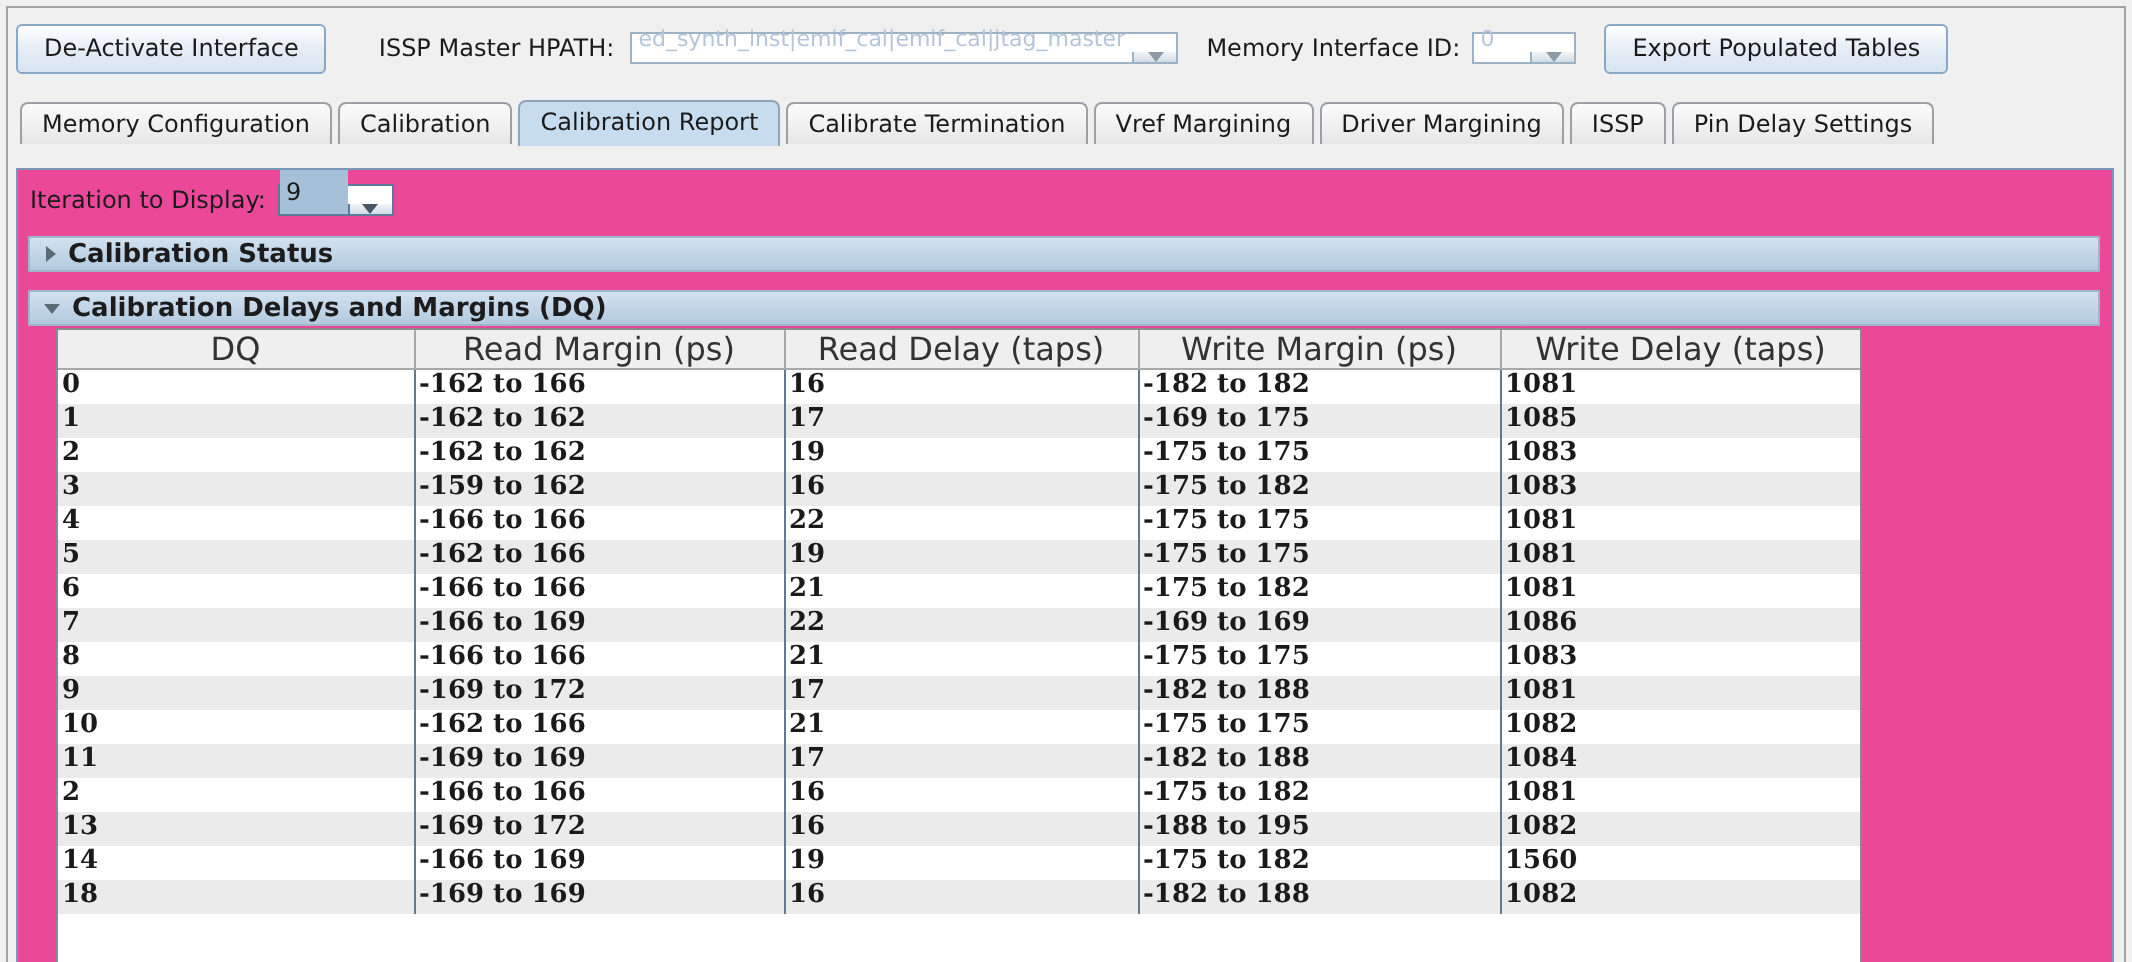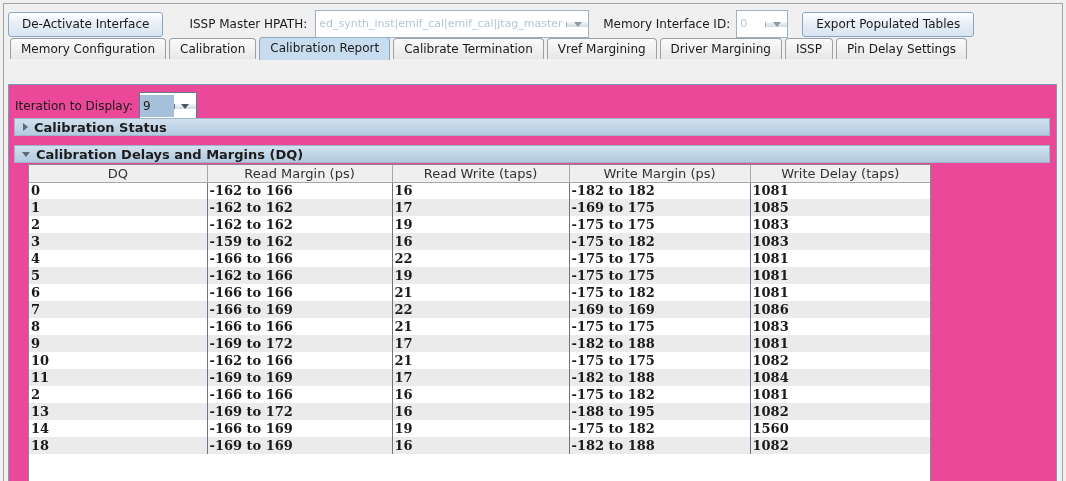--- a/index.html
+++ b/index.html
@@ -11,39 +11,39 @@
          border:1px solid #a3a3a3;border-bottom:none;pointer-events:none;z-index:0;}
 
   
   .toolbar{position:absolute;left:8px;top:10px;height:28px;display:flex;align-items:center;z-index:3;}
   .btn{font-family:inherit;font-size:12px;color:#1a1a1a;height:25px;padding:0 13px;
        background:linear-gradient(#ffffff,#e7eef6 45%,#d8e5f1);border:1px solid #88a6c6;
        border-radius:3px;box-shadow:inset 0 1px 0 #fff;cursor:pointer;}
   .lbl{font-size:12px;color:#1a1a1a;white-space:nowrap;}
   .lbl.jtag{margin-left:26px;}
   .lbl.mem{margin-left:14px;}
-  .combo{display:flex;align-items:center;height:28px;box-sizing:border-box;
+  .combo{display:flex;align-items:flex-end;height:16px;box-sizing:border-box;
          border:1px solid #9eb2c6;background:#fff;}
   .combo.jtag{margin-left:8px;width:274px;}
   .combo.mem{margin-left:6px;width:52px;}
   .combo.iter{margin-left:6px;width:58px;border-color:#5c7a9a;}
   .combo-field{flex:1;overflow:hidden;white-space:nowrap;font-size:11px;line-height:22px;
                padding:0 3px;color:#1a1a1a;}
   .combo.jtag .combo-field,.combo.mem .combo-field{color:#b5c5d9;}
   .combo.iter .combo-field{background:#a6c0da;font-size:12px;color:#1a1a1a;}
   .combo-btn{width:21px;display:flex;align-items:center;justify-content:center;
              background:linear-gradient(#f2f5f8,#d2dce5);border-left:1px solid #9eb2c6;}
   .combo.iter .combo-btn{border-left:1px solid #5c7a9a;}
   .tri-down{width:0;height:0;border-left:4px solid transparent;border-right:4px solid transparent;
             border-top:5px solid #4a5866;}
   .combo.jtag .tri-down,.combo.mem .tri-down{border-top-color:#8d99a5;}
   .btn.export{margin-left:14px;}
 
   
-  .tabstrip{position:absolute;left:10px;top:36px;height:23px;display:flex;align-items:flex-end;gap:3px;z-index:2;}
+  .tabstrip{position:absolute;left:10px;top:49px;height:23px;display:flex;align-items:flex-end;gap:3px;z-index:2;}
   .tab{font-size:12px;color:#1a1a1a;height:21px;line-height:20px;padding:0 10px;box-sizing:border-box;
        background:linear-gradient(#fbfbfb,#e7e7e7);border:1px solid #9aa0a6;border-bottom:none;
        border-radius:4px 4px 0 0;white-space:nowrap;cursor:pointer;}
   .tab.selected{background:#c8dcf0;height:23px;margin-bottom:-1px;border-color:#8fa4ba;}
 
   
   .content-panel{position:absolute;left:8px;top:84px;width:1049px;height:411px;box-sizing:border-box;
                  border:1px solid #7b98b8;background:#ec4899;z-index:1;overflow:hidden;}
   .iter-row{position:absolute;left:6px;top:7px;display:flex;align-items:center;}
 
@@ -54,21 +54,21 @@
   .sh-delays{top:60px;}
   .sh-label{font-size:13px;font-weight:bold;color:#1c1c1c;margin-left:6px;white-space:nowrap;}
   .arrow-right{width:0;height:0;margin-left:8px;border-top:4px solid transparent;
                border-bottom:4px solid transparent;border-left:5px solid #5a6a76;}
   .arrow-down{width:0;height:0;margin-left:7px;border-left:4px solid transparent;
               border-right:4px solid transparent;border-top:5px solid #5a6a76;}
 
   .white-panel{position:absolute;left:19px;top:79px;width:903px;height:340px;box-sizing:border-box;
                background:#fff;border:1px solid #8a8a8a;border-bottom:none;}
   table.dq{border-collapse:collapse;table-layout:fixed;width:901px;}
-  table.dq th{height:17px;box-sizing:border-box;font-size:13px;font-weight:normal;color:#333;
+  table.dq th{height:17px;box-sizing:border-box;font-size:16px;font-weight:normal;color:#333;
               background:#efefef;border:1px solid #a8a8a8;border-top:none;text-align:center;
               overflow:hidden;white-space:nowrap;padding:0;}
   table.dq th:first-child{border-left:none;}
   table.dq th:last-child{border-right:none;}
   table.dq td{height:17px;box-sizing:border-box;font-family:"DejaVu Serif","Liberation Serif",serif;
               font-weight:bold;font-size:13px;color:#1a1a1a;line-height:16px;
               border-left:1px solid #66798c;padding:0 2px 0 2px;overflow:hidden;white-space:nowrap;}
   table.dq td:first-child{border-left:none;}
   table.dq tbody tr:nth-child(even){background:#ebebeb;}
 </style>
@@ -135,21 +135,21 @@
           <col style="width:178px">
             <col style="width:185px">
             <col style="width:177px">
           <col style="width:181px">
             <col style="width:180px">
         </colgroup>
         <thead>
             <tr>
               <th>DQ</th>
               <th>Read Margin (ps)</th>
-              <th>Read Write (taps)</th>
+              <th>Read Delay (taps)</th>
               <th>Write Margin (ps)</th>
               <th>Write Delay (taps)</th>
             </tr>
           </thead>
         <tbody>
             <tr>
               <td>0</td>
               <td>-162 to 166</td>
               <td>16</td>
               <td>-182 to 182</td>

